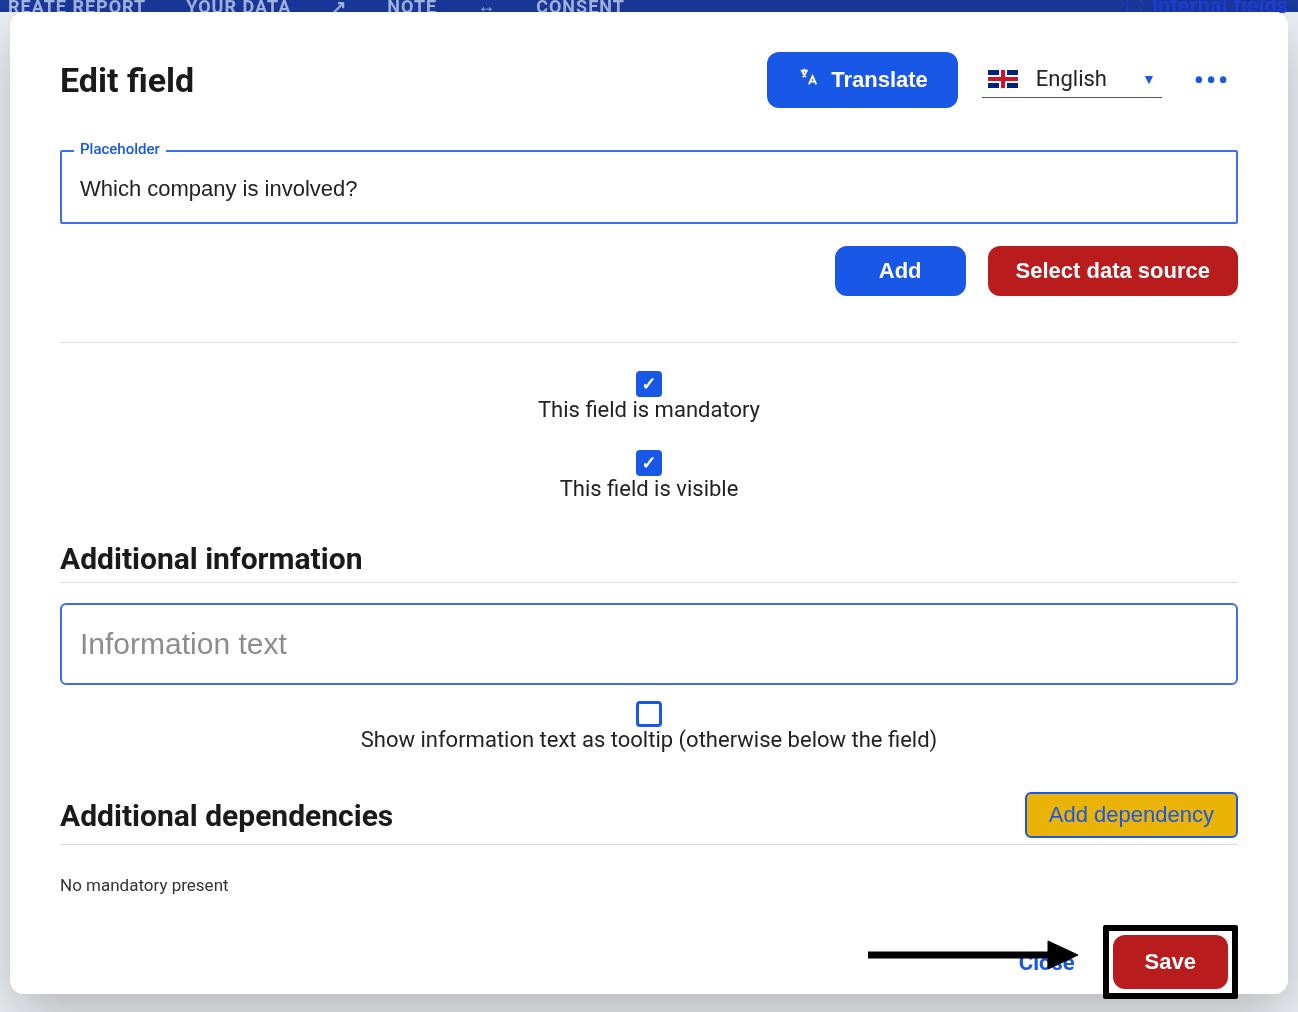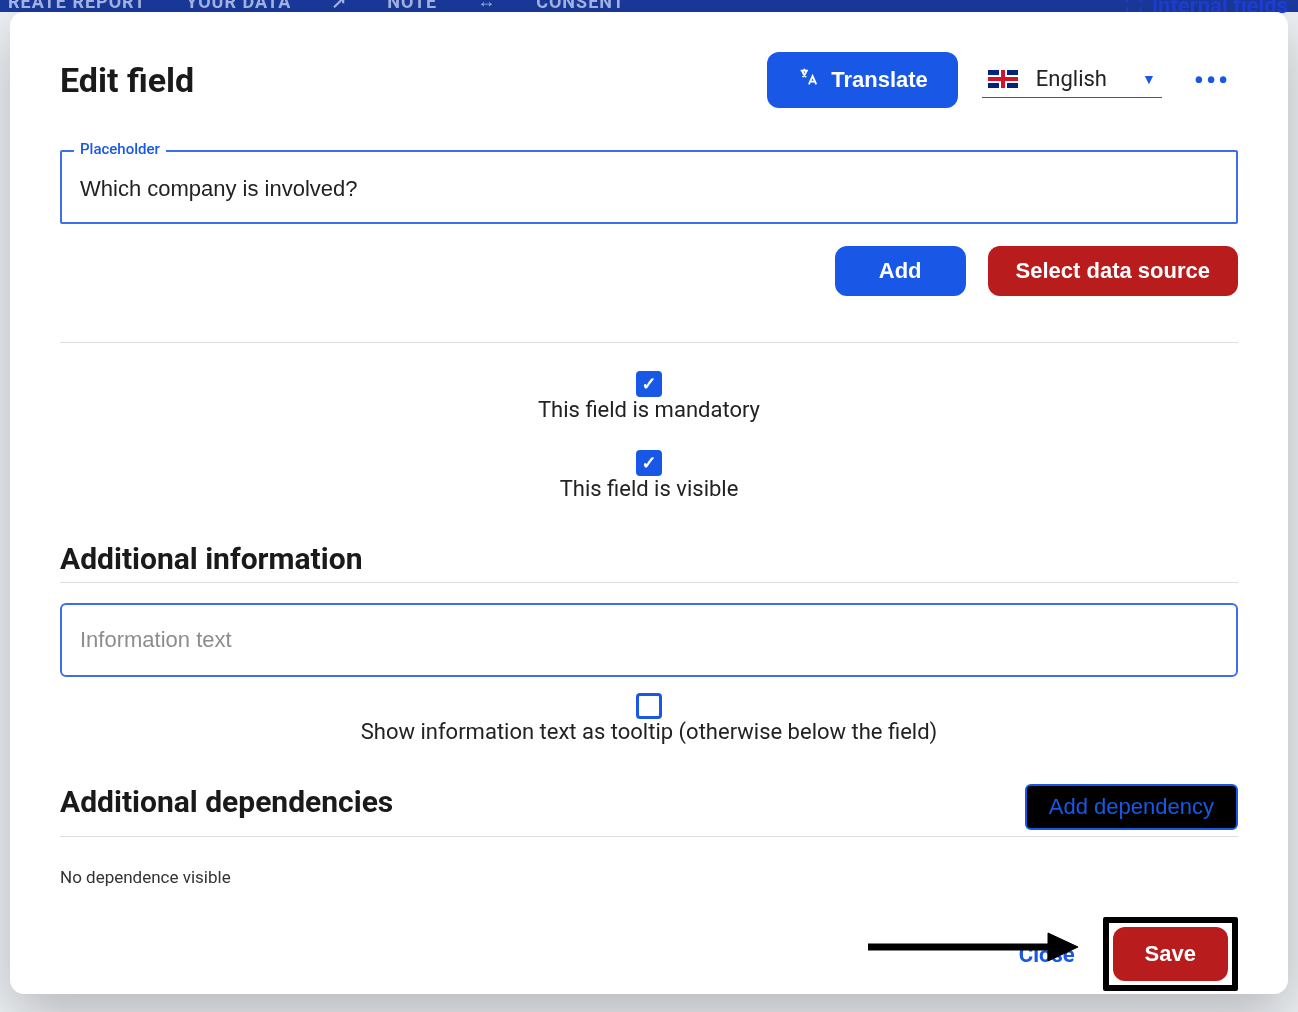--- a/index.html
+++ b/index.html
@@ -4,21 +4,21 @@
 <style>
   * { box-sizing: border-box; margin: 0; padding: 0; }
   html, body { width: 1298px; height: 1012px; font-family: -apple-system, BlinkMacSystemFont, "Segoe UI", Roboto, sans-serif; overflow: hidden; }
   
   .backdrop {
     position: absolute; inset: 0;
     background: #1a3a9e;
   }
   .backdrop-bar {
     height: 12px;
-    display: flex; gap: 40px; align-items: flex-end;
+    display: flex; gap: 40px; align-items: center;
     padding-left: 8px; overflow: hidden;
     color: #a9b8e8; font-weight: 700; font-size: 18px; letter-spacing: 1px;
   }
   .backdrop-body {
     background: #eef1f5; position:absolute; top:12px; left:0; right:0; bottom:0;
   }
   .backdrop-right {
     position: absolute; top: 0; right: 10px; height: 10px;
     color: #1f3fd9; font-weight:700; font-size:22px; display:flex; gap:10px; align-items:center;
   }
@@ -40,21 +40,21 @@
     font-size: 34px; font-weight: 700; color: #1a1a1a; flex: 1;
   }
   .btn {
     border: none; border-radius: 12px; cursor: pointer;
     font-size: 22px; font-weight: 600; padding: 14px 30px;
     display: inline-flex; align-items: center; gap: 12px;
   }
   .btn-blue { background: #1957e6; color: #fff; }
   .btn-green { background: #b91c1c; color: #fff; }
   .btn-outline-blue {
-    background:#000000; color:#1957e6; border:2px solid #1957e6;
+    background:#eab308; color:#1957e6; border:2px solid #1957e6;
     padding: 8px 22px; font-size:22px; border-radius:6px;
   }
   
   .lang-select {
     display: flex; align-items: center; gap: 18px;
     border-bottom: 1px solid #555; padding: 4px 6px 6px 6px;
     min-width: 180px; cursor: pointer;
   }
   .flag {
     width: 30px; height: 18px;
@@ -94,25 +94,25 @@
   .check-row { display:flex; align-items:center; gap:0; margin-top:28px;flex-direction:column; }
   .chk {
     width:26px; height:26px; border:3px solid #1957e6; border-radius:4px;
     display:flex; align-items:center; justify-content:center; cursor:pointer; flex-shrink:0;
   }
   .chk.checked { background:#1957e6; }
   .chk.checked::after { content:"✓"; color:#fff; font-size:18px; font-weight:700; line-height:1;}
   .check-label { font-size:22px; color:#222; }
   
   .section-head { font-size:30px; font-weight:700; color:#1a1a1a; margin-top:40px; border-bottom:1px solid #ddd; padding-bottom:6px;}
-  .section-head.dep { display:flex; align-items:flex-start; justify-content:space-between; }
+  .section-head.dep { display:flex; align-items:center; justify-content:space-between; }
   
   .info-input {
     width:100%; border:2px solid #3d6ef0; border-radius:6px;
-    padding: 22px 18px; font-size:22px; color:#888; outline:none; margin-top:20px;
+    padding: 22px 18px; font-size:30px; color:#888; outline:none; margin-top:20px;
   }
   
   .dep-empty { font-size:17px; color:#333; margin-top:30px; }
   
   .footer {
     margin-top:auto; display:flex; align-items:center; justify-content:flex-end; gap:18px; padding-top:30px;
   }
   .close-link { color:#1957e6; font-size:22px; font-weight:700; cursor:pointer; margin-right:10px;}
   
   .highlight-box {
@@ -198,21 +198,21 @@
   <div class="check-row" style="margin-top:16px;">
     <span class="chk"></span>
     <span class="check-label">Show information text as tooltip (otherwise below the field)</span>
   </div>
 
   <div class="section-head dep">
     <span>Additional dependencies</span>
     <button class="btn-outline-blue">Add dependency</button>
   </div>
 
-  <div class="dep-empty">No dependence visible</div>
+  <div class="dep-empty">No mandatory present</div>
 
   <div class="footer" style="position:relative;">
     <svg class="annot-arrow" style="right:160px; top:42px;" viewBox="0 0 210 36">
       <line x1="0" y1="18" x2="180" y2="18" stroke-width="7"></line>
       <polygon points="180,4 210,18 180,32"></polygon>
     </svg>
     <span class="close-link">Close</span>
     <span class="highlight-box">
       <button class="btn btn-green">Save</button>
     </span>

